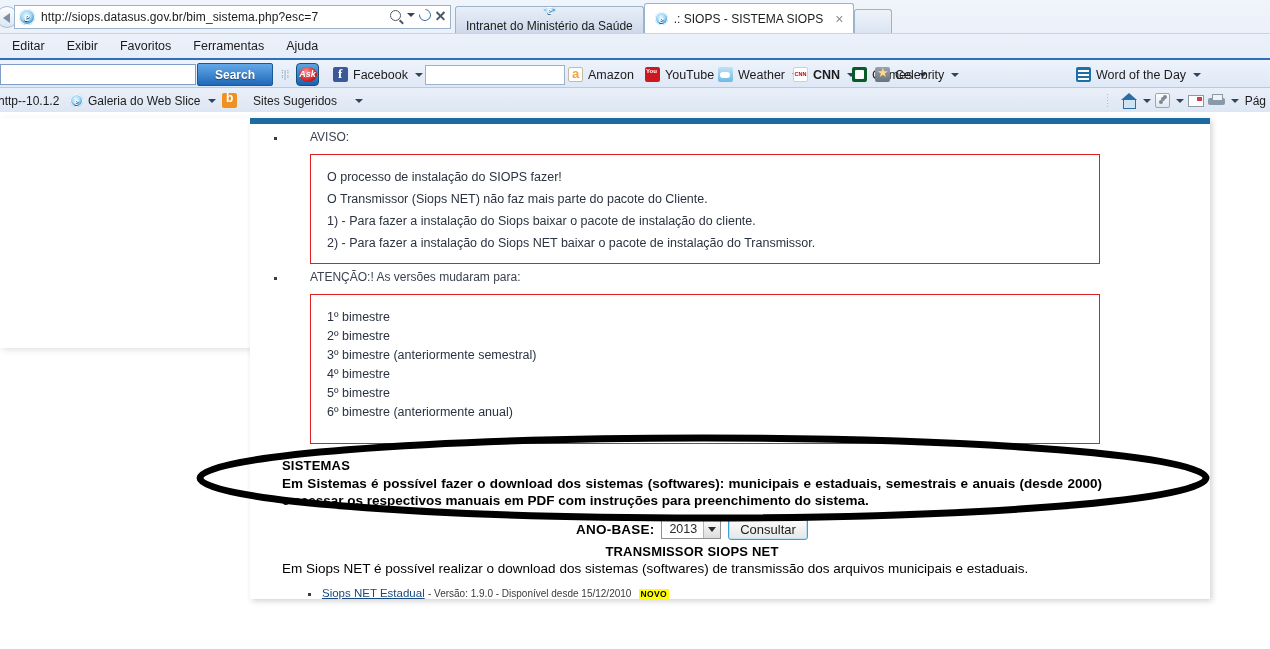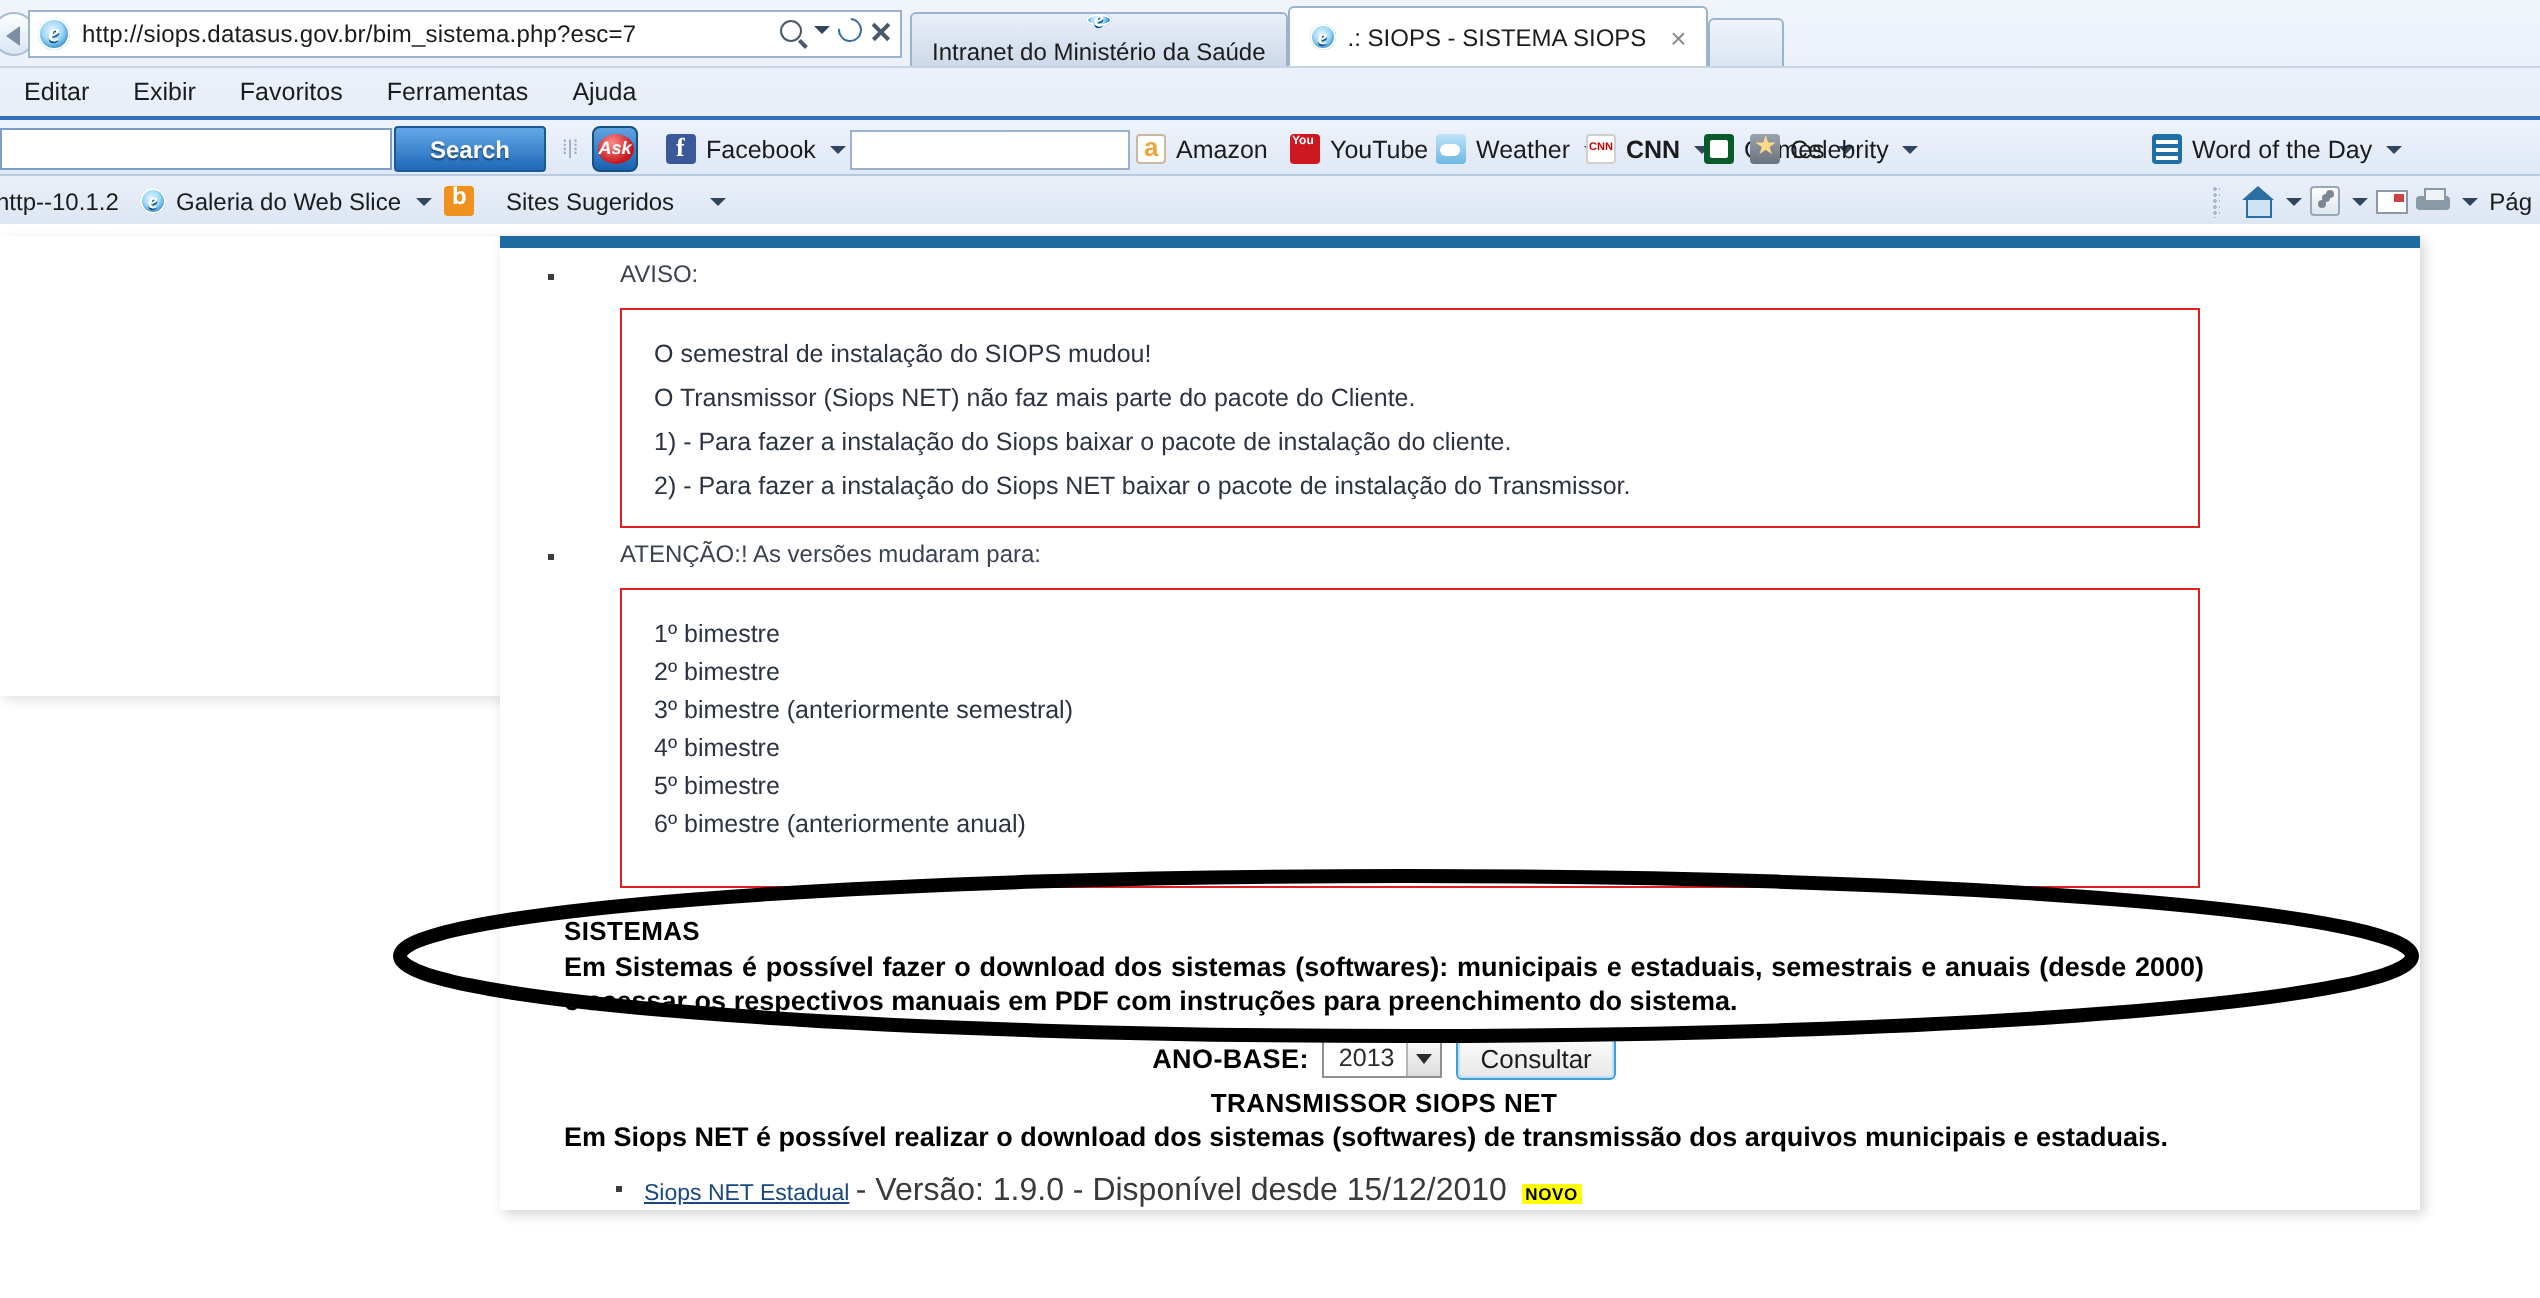--- a/index.html
+++ b/index.html
@@ -460,39 +460,39 @@
   .transmissor-block {
     margin: 4px 0 0 32px;
   }
   .transmissor-title {
     width: 820px;
     text-align: center;
     font-size: 13px; font-weight: bold; color: #000;
     letter-spacing: 0.2px;
   }
   .transmissor-text {
-    font-size: 13.5px; font-weight: bold; color: #000;
+    font-size: 13.5px; font-weight: normal; color: #000;
     line-height: 17px;
     width: 820px;
     text-align: justify;
     margin-top: 1px;
   }
   ul.link-list {
     margin: 10px 0 0 0; padding: 0 0 0 26px; list-style: none;
   }
   ul.link-list li { position: relative; padding-left: 14px; font-size: 11.5px; color: #333; }
   ul.link-list li:before {
     content: ""; position: absolute; left: 0; top: 6px;
     width: 3px; height: 3px; background: #3c3c3c;
   }
   .dl-link {
     color: #19487f; text-decoration: underline;
     font-size: 11.5px;
   }
-  .dl-meta { color: #3a3a3a; font-size: 16px; }
+  .dl-meta { color: #3a3a3a; font-size: 10px; }
   .novo-badge {
     background: #ffff00; color: #000;
     font-size: 8.5px; font-weight: bold;
     padding: 0 2px;
     margin-left: 4px;
     letter-spacing: 0.3px;
   }
 
   
   .ellipse-layer {
@@ -636,21 +636,21 @@
 
     <div class="page-panel">
       <div class="panel-topbar"></div>
 
       <div class="panel-body">
         <ul class="bullets">
 
           <li class="bullet-row">
             <div class="notice-label">AVISO:</div>
             <div class="red-box">
-              <p>O semestral de instalação do SIOPS mudou!</p>
+              <p>O processo de instalação do SIOPS fazer!</p>
               <p>O Transmissor (Siops NET) não faz mais parte do pacote do Cliente.</p>
               <p>1) - Para fazer a instalação do Siops baixar o pacote de instalação do cliente.</p>
               <p>2) - Para fazer a instalação do Siops NET baixar o pacote de instalação do Transmissor.</p>
             </div>
           </li>
 
           <li class="bullet-row" style="">
             <div class="notice-label">ATENÇÃO:! As versões mudaram para:</div>
             <div class="red-box versions">
               <p>1º bimestre</p>

